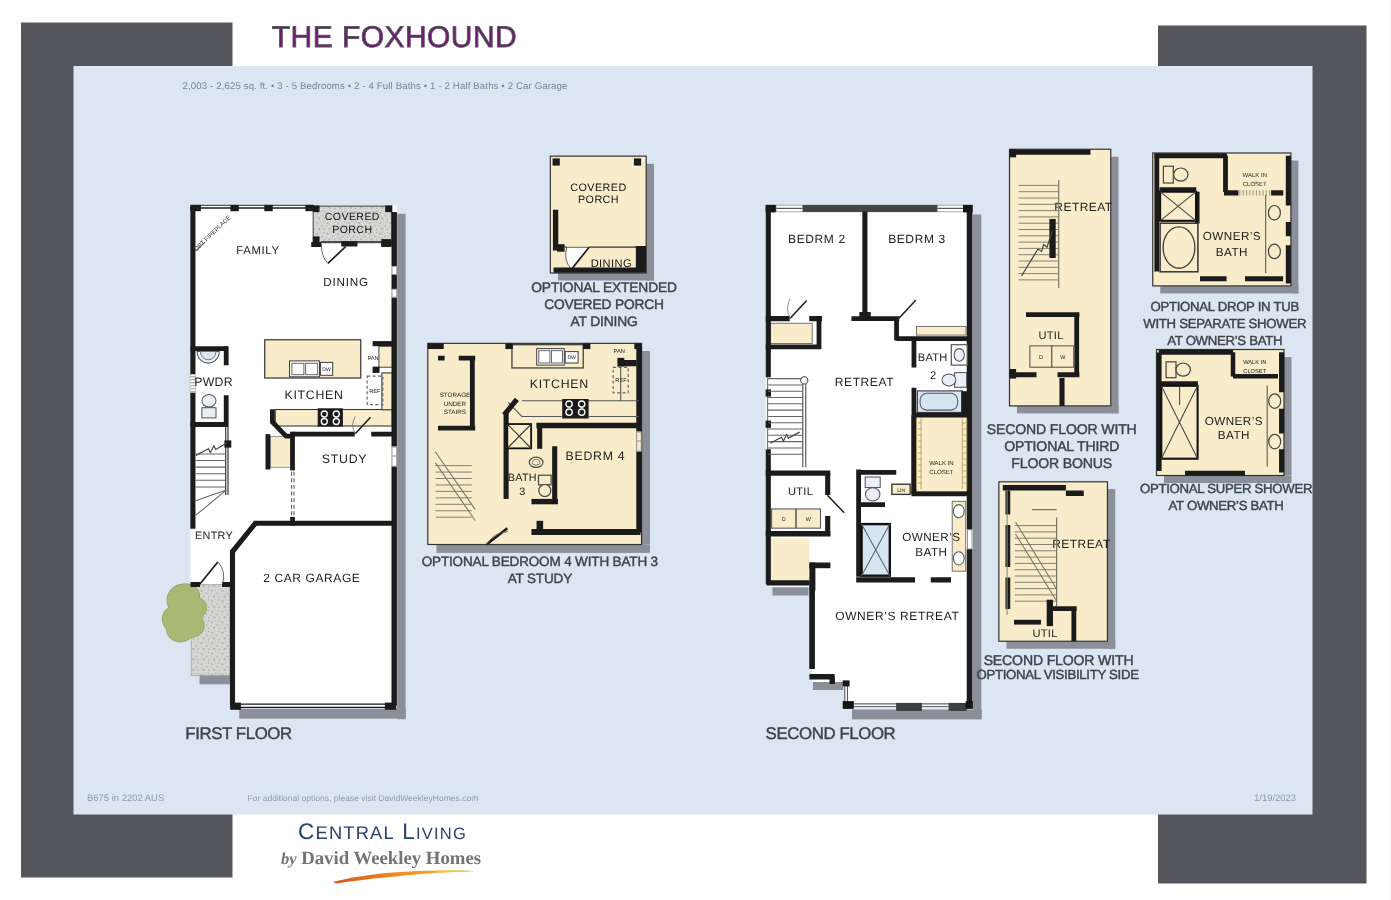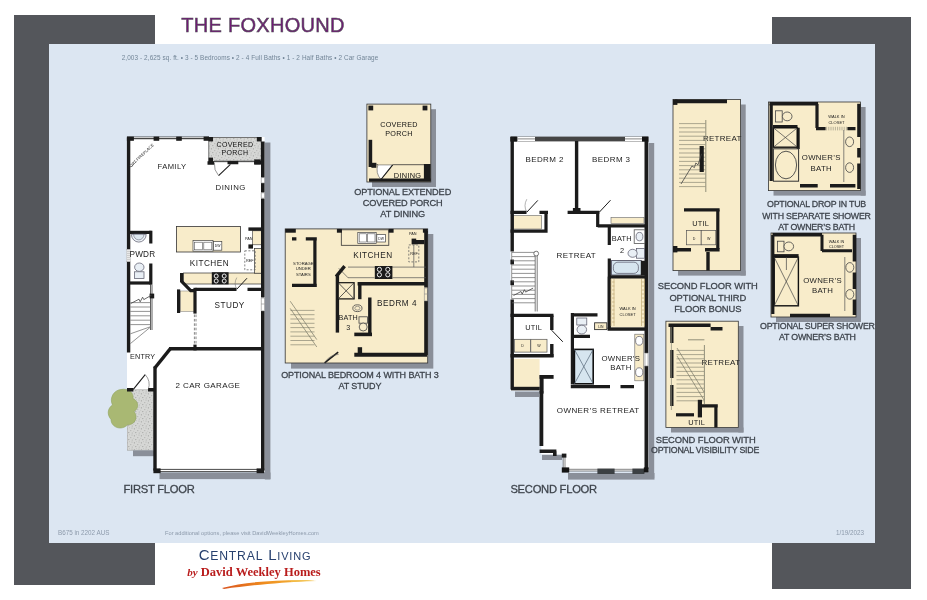--- a/index.html
+++ b/index.html
@@ -20,21 +20,21 @@
 <div class="abs" style="left:70px;top:54px;width:360px;text-align:center;white-space:nowrap;font-size:6.4px;letter-spacing:0.1px;color:#728597;">2,003 - 2,625 sq. ft. • 3 - 5 Bedrooms • 2 - 4 Full Baths • 1 - 2 Half Baths • 2 Car Garage</div>
 
 <div class="abs" style="left:58px;top:529px;font-size:6.3px;color:#8d9aab;">B675 in 2202 AUS</div>
 
 <div class="abs" style="left:165px;top:529.5px;font-size:5.7px;color:#8d9aab;">For additional options, please visit DavidWeekleyHomes.com</div>
 
 <div class="abs" style="left:836px;top:529px;font-size:6.3px;color:#8d9aab;">1/19/2023</div>
 
 <div class="abs" style="left:195px;top:546px;width:120px;text-align:center;color:#27406e;font-size:15px;letter-spacing:0.8px;">C<span style="font-size:12.2px;">ENTRAL</span> L<span style="font-size:11px;">IVING</span></div>
 
-<div class="abs" style="left:186px;top:565px;width:136px;text-align:center;color:#b91c1c;font-size:12.5px;font-family:'Liberation Serif',serif;font-weight:bold;"><span style="font-style:italic;font-size:11px;">by</span> David Weekley Homes</div>
+<div class="abs" style="left:186px;top:565px;width:136px;text-align:center;color:#737373;font-size:12.5px;font-family:'Liberation Serif',serif;font-weight:bold;"><span style="font-style:italic;font-size:11px;">by</span> David Weekley Homes</div>
 
 <svg class="abs" style="left:186px;top:576px;" width="140" height="14" viewBox="0 0 140 14">
 <defs>
 <linearGradient id="sw" x1="0" y1="0" x2="1" y2="0">
 <stop offset="0" stop-color="#d9531e"></stop>
         <stop offset="0.45" stop-color="#ef8c1e"></stop>
         <stop offset="1" stop-color="#f4c342"></stop>
 </linearGradient>
 </defs>
 <path d="M36,12 C60,5.6 90,3.8 129,4.4 C90,6.8 62,9.6 38,13 Z" fill="url(#sw)"></path>

